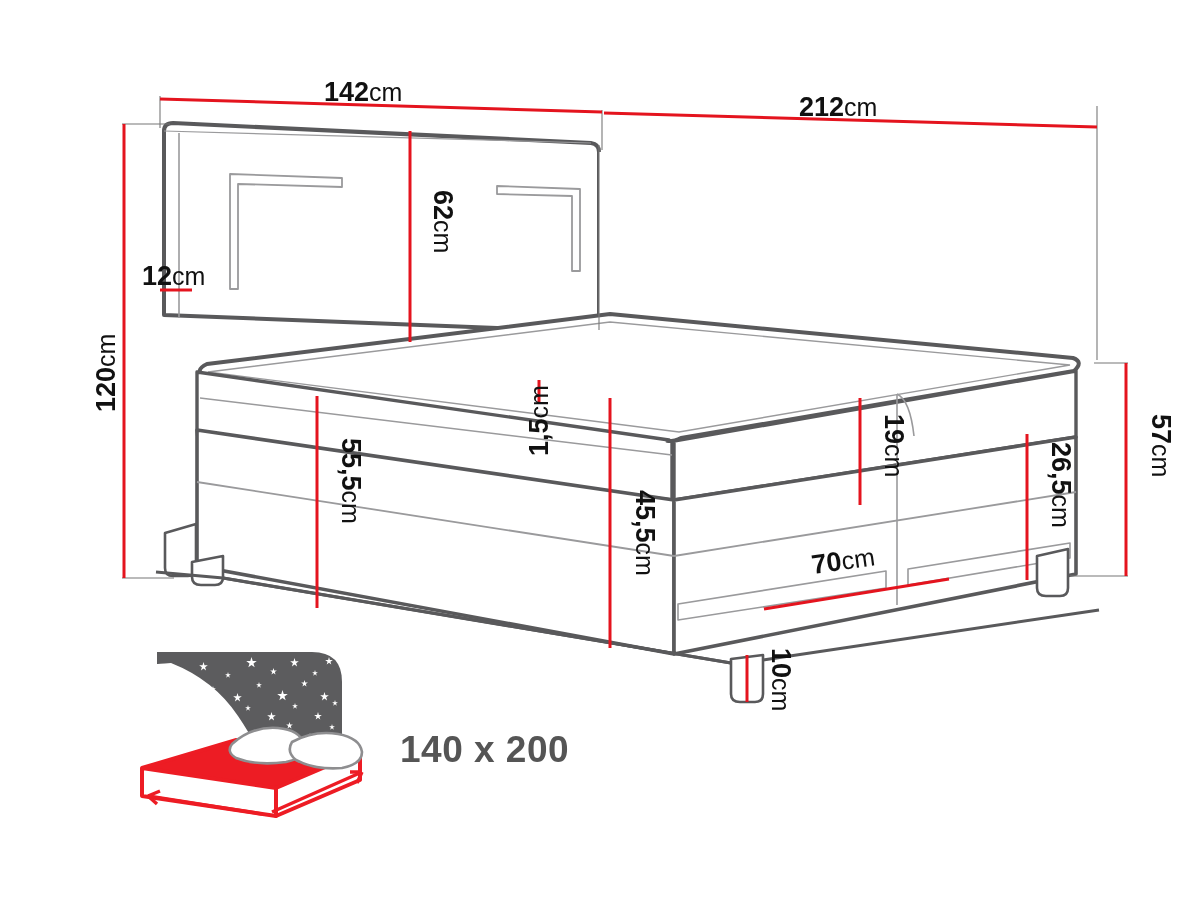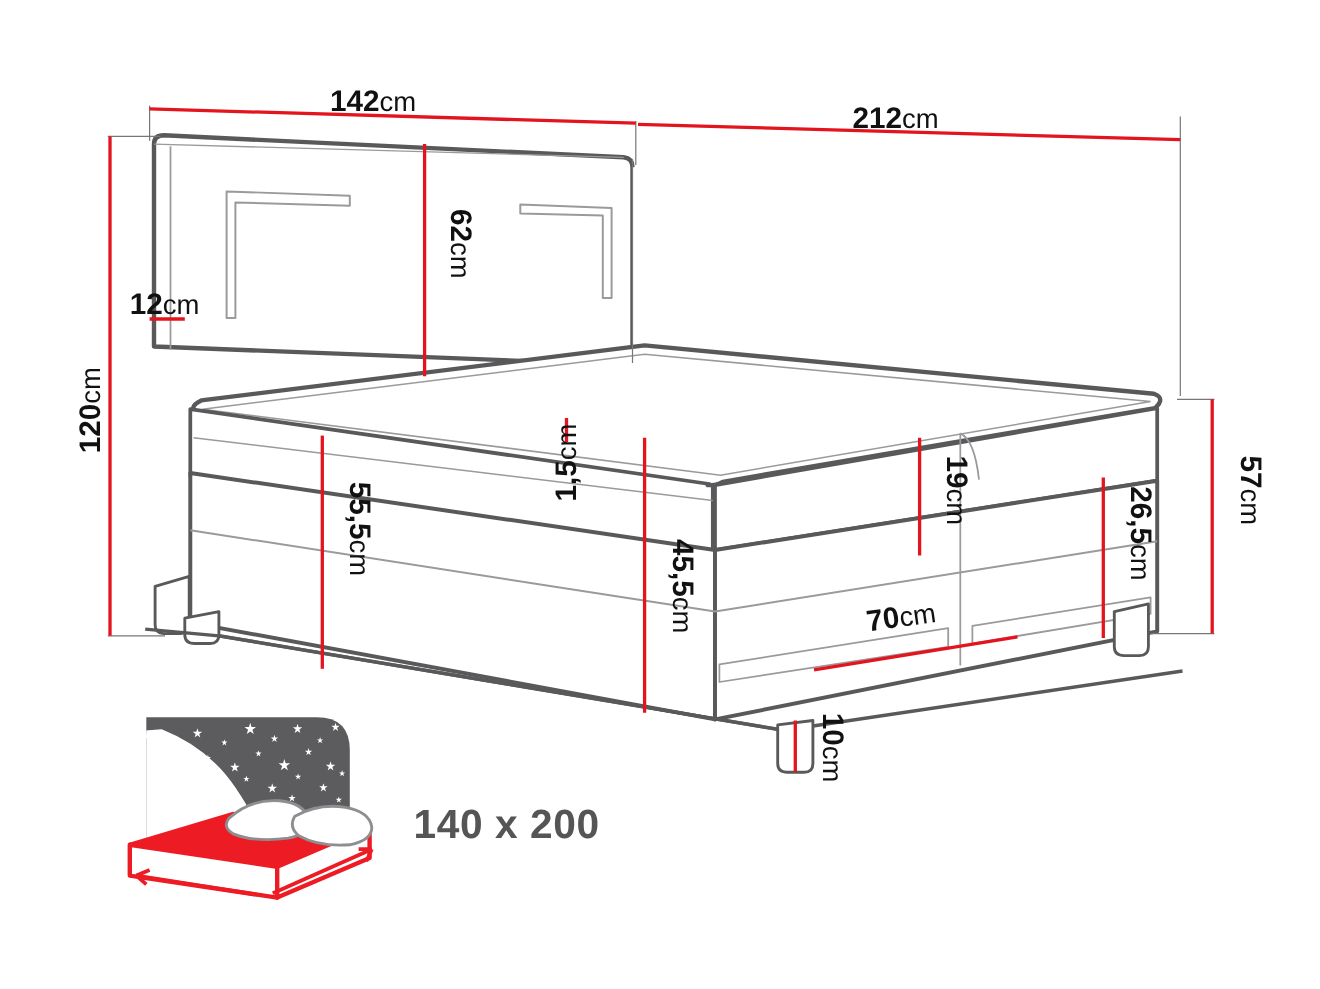--- a/index.html
+++ b/index.html
@@ -9,20 +9,21 @@
   }
   body {
     font-family: "Liberation Sans", sans-serif;
   }
   #canvas-wrap {
     position: relative;
     width: 1148px;
     height: 899px;
     background: #ffffff;
     overflow: hidden;
+    margin-left: 24px;
   }
   svg.drawing {
     position: absolute;
     left: 0;
     top: 0;
     width: 1200px;
     height: 899px;
   }
   .dim-label {
     font-family: "Liberation Sans", sans-serif;

